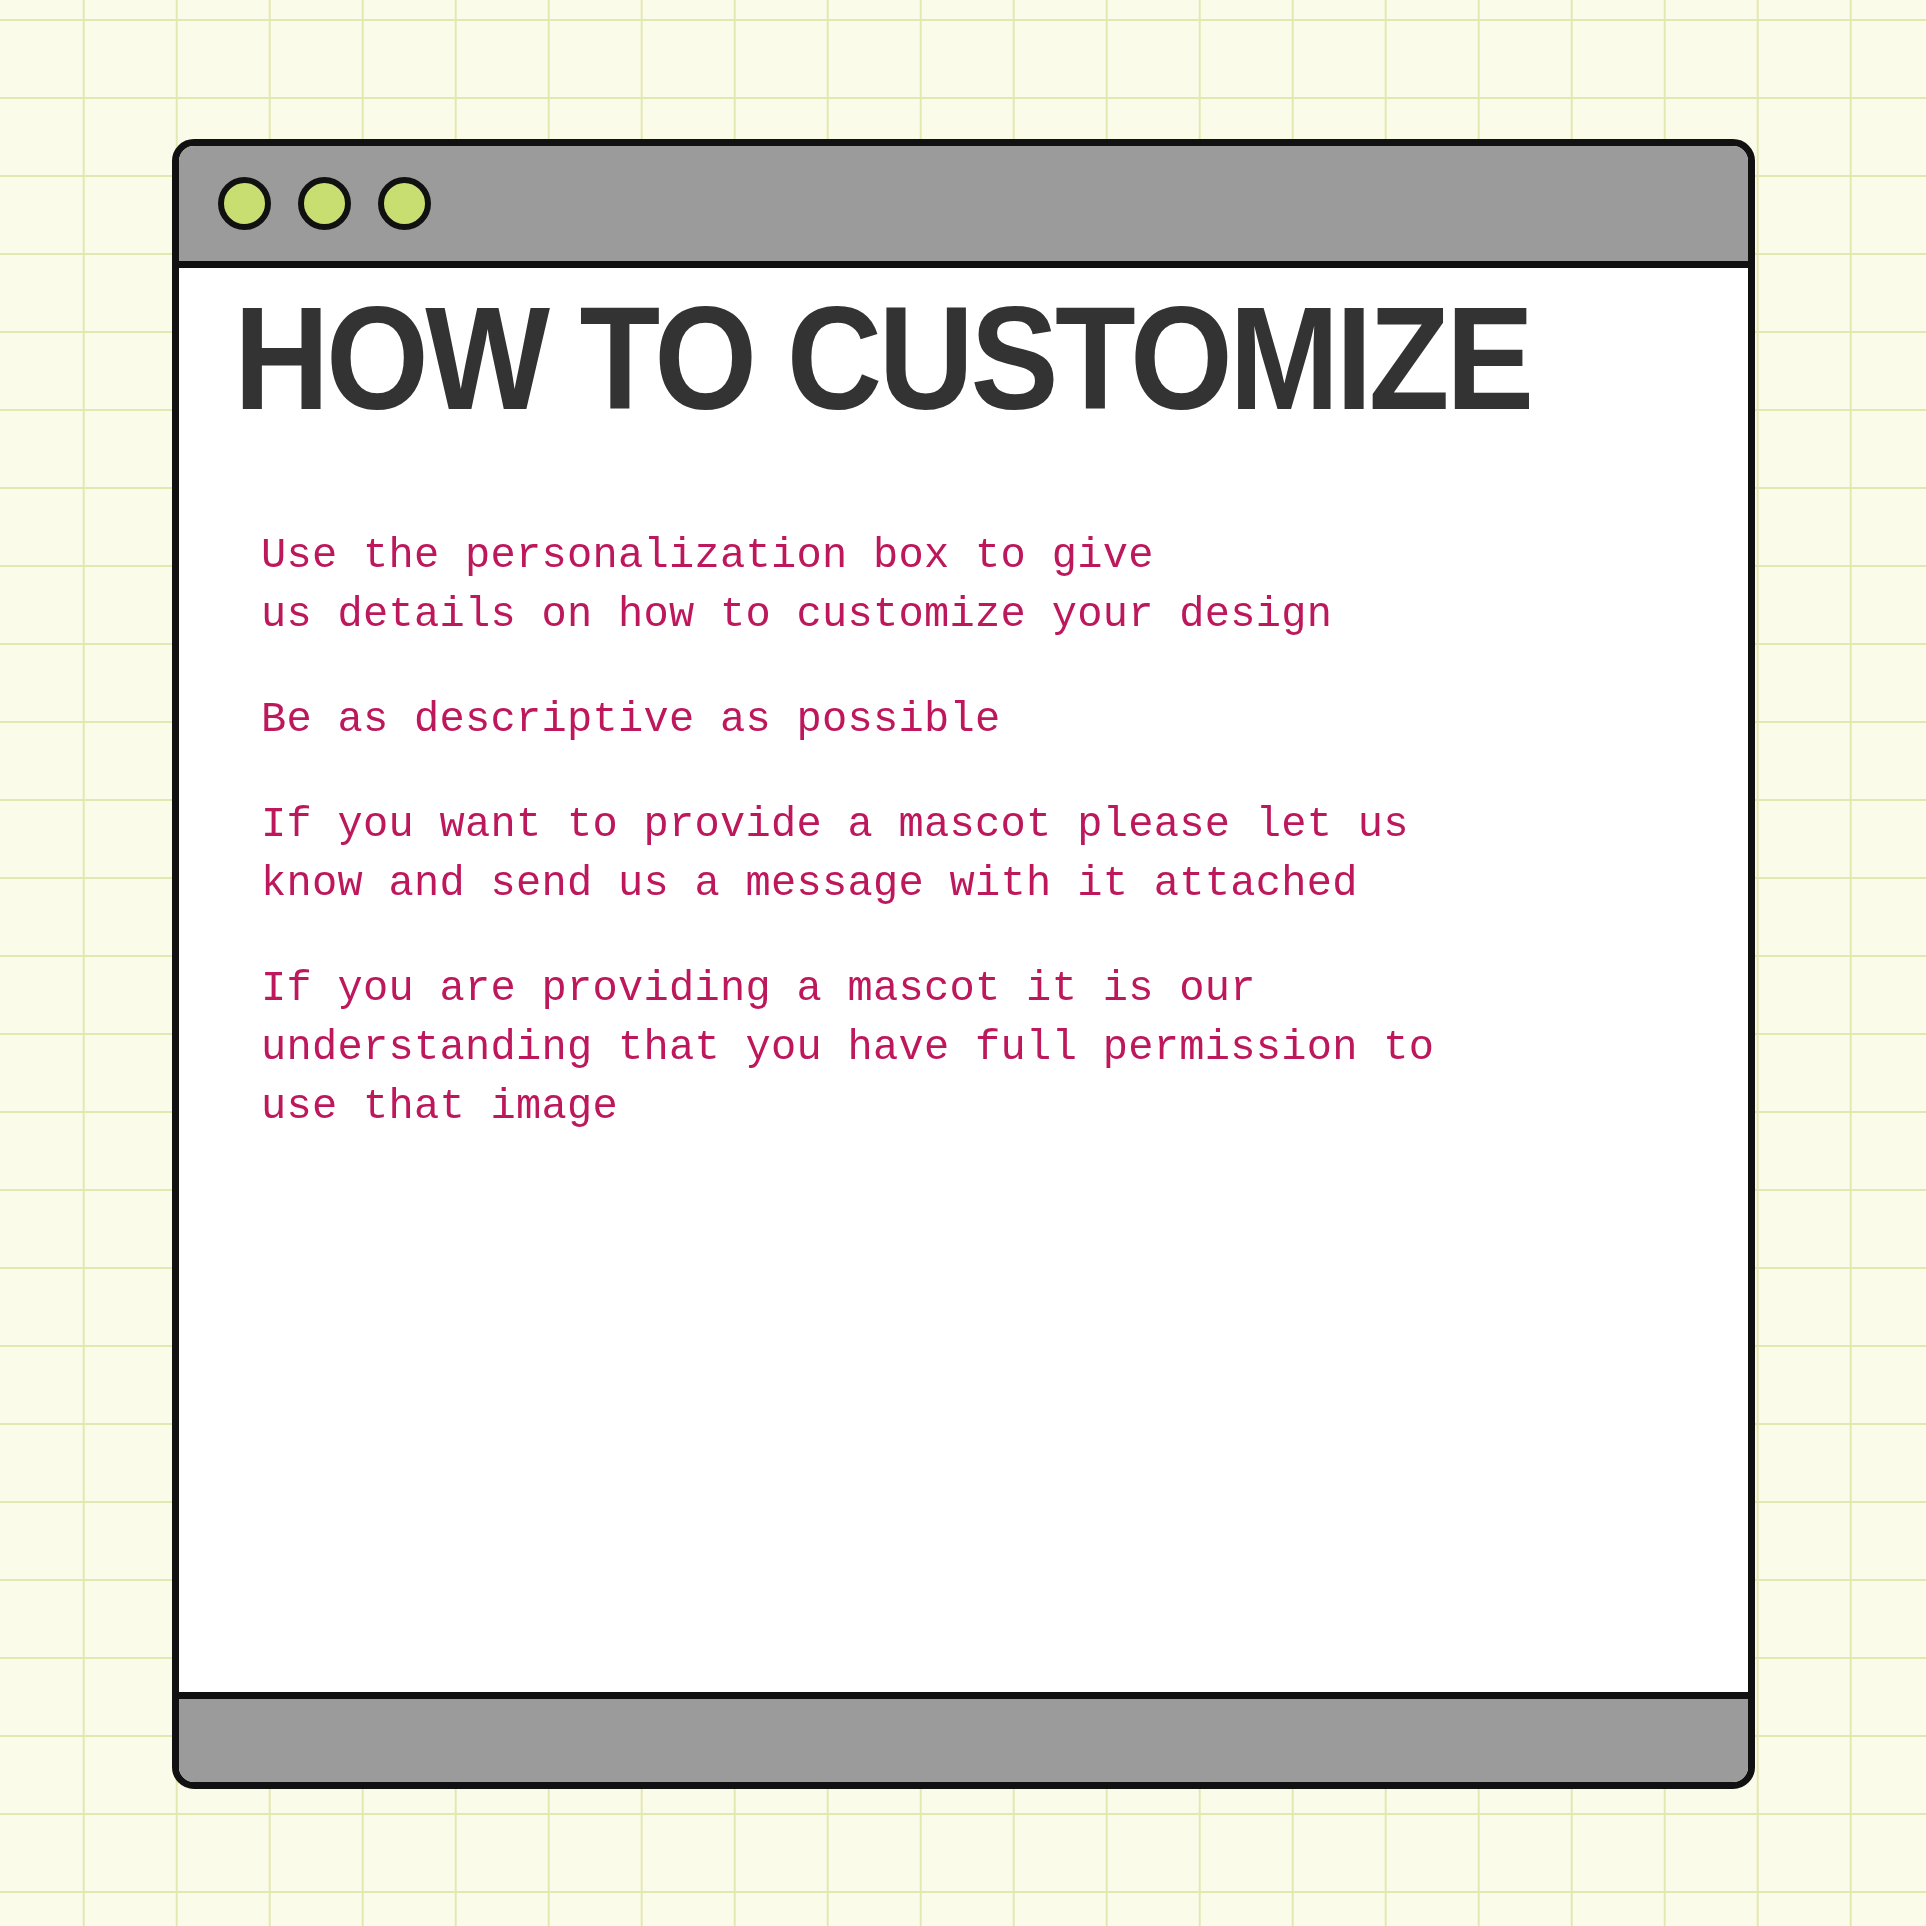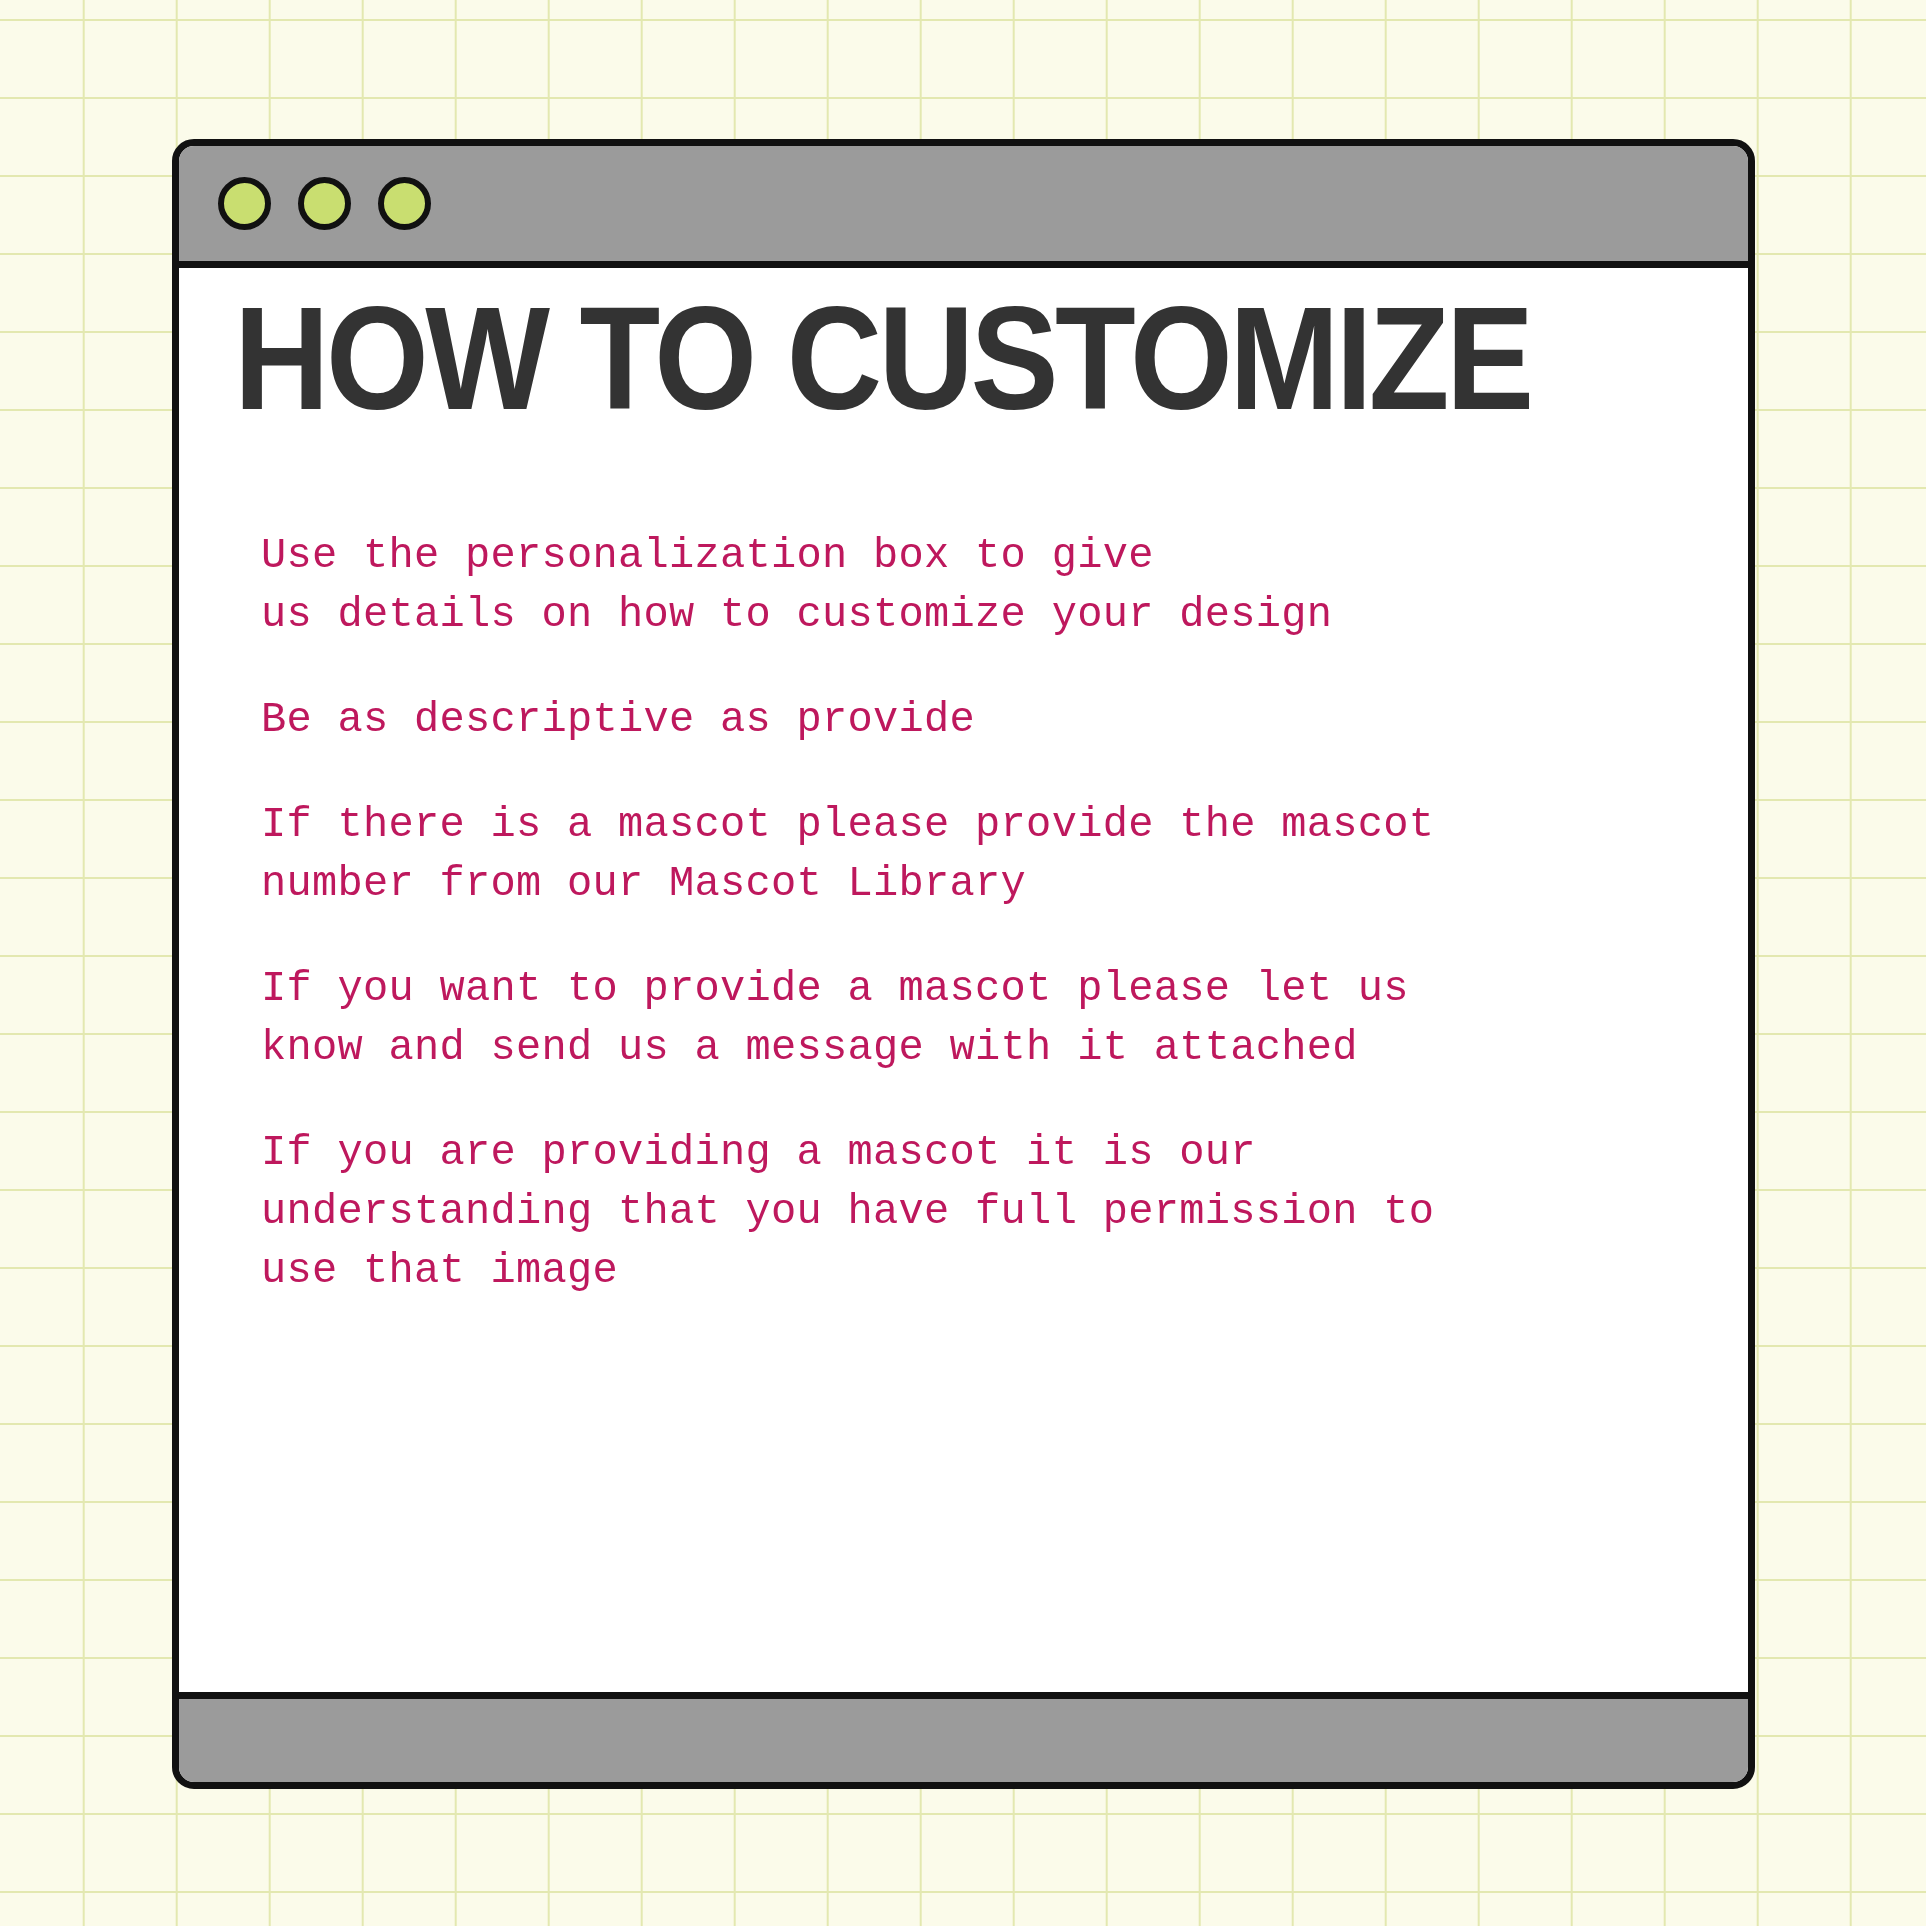--- a/index.html
+++ b/index.html
@@ -114,23 +114,21 @@
     <span class="dot"></span>
     <span class="dot"></span>
   </div>
 
   <div class="content">
     <h1 class="page-title">HOW TO CUSTOMIZE</h1>
 
     <div class="body-copy">
       <p class="para">Use the personalization box to give
 us details on how to customize your design</p>
-      <p class="para">Be as descriptive as provide</p>
-      <p class="para">If there is a mascot please provide the mascot
-number from our Mascot Library</p>
+      <p class="para">Be as descriptive as possible</p>
       <p class="para">If you want to provide a mascot please let us
 know and send us a message with it attached</p>
       <p class="para">If you are providing a mascot it is our
 understanding that you have full permission to
 use that image</p>
     </div>
   </div>
 
   <div class="bottombar"></div>
 

